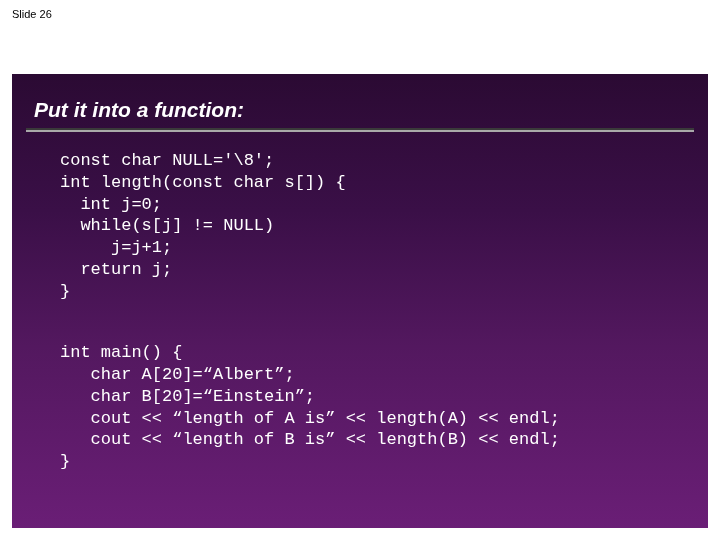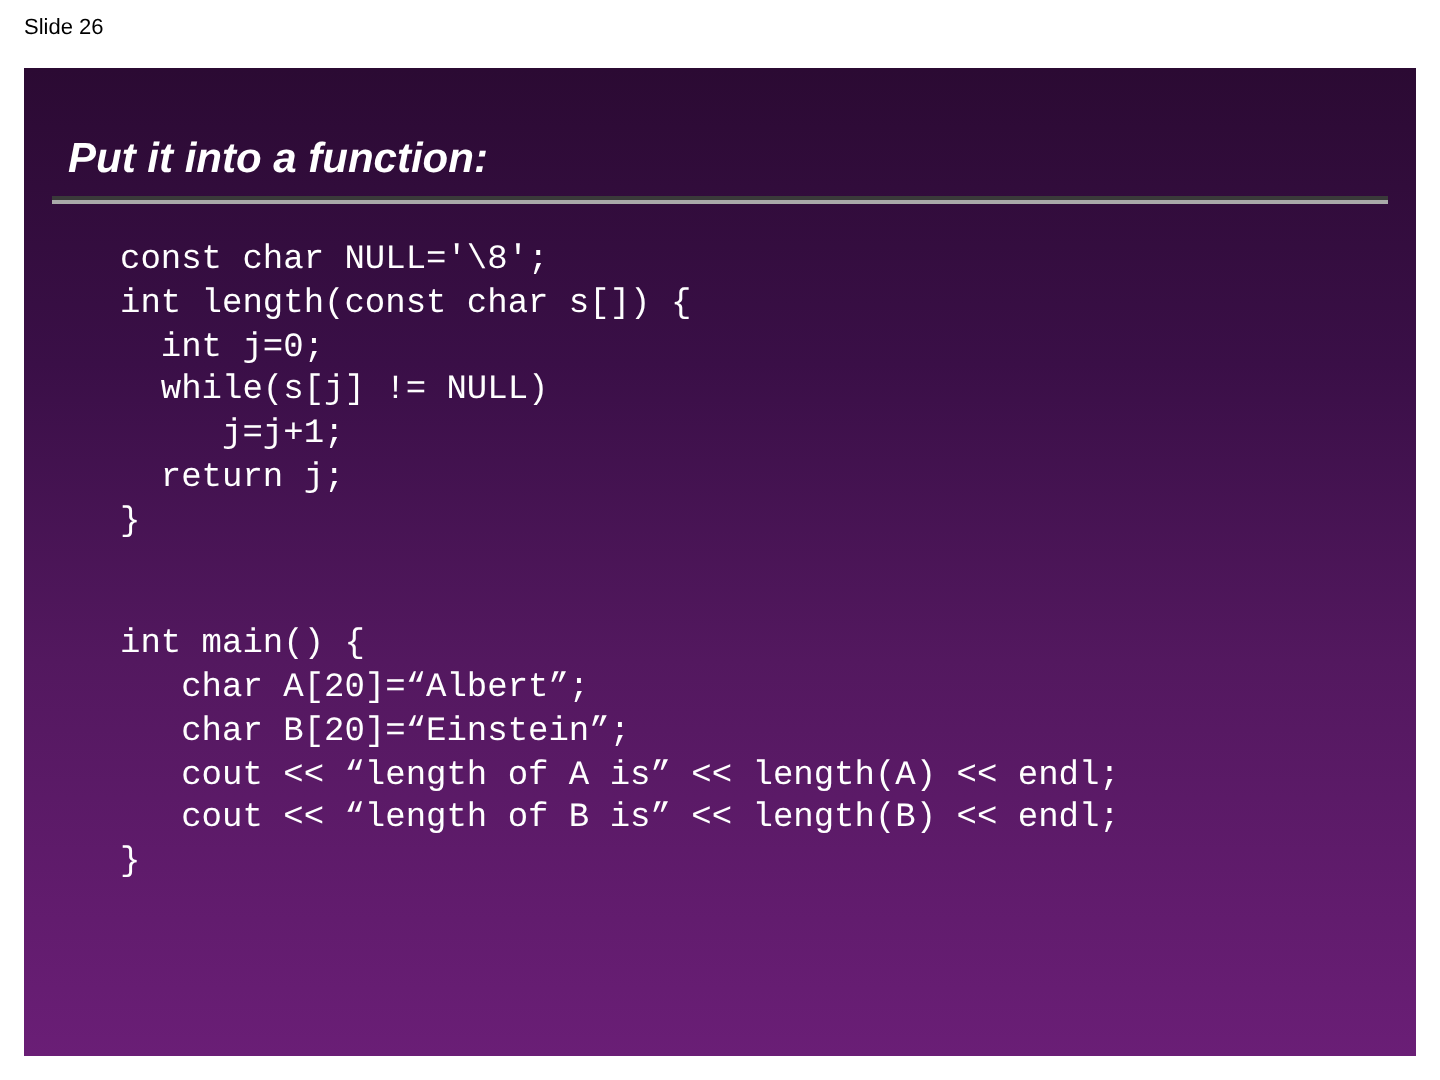--- a/index.html
+++ b/index.html
@@ -1,27 +1,27 @@
 <!DOCTYPE html>
 <html><head>
 <meta charset="utf-8">
 <style>
   * { margin: 0; padding: 0; box-sizing: border-box; }
   html, body { width: 720px; height: 540px; overflow: hidden; background: #fff; font-family: Arial, Helvetica, sans-serif; }
-  .page { width: 720px; height: 540px; display: flex; flex-direction: column; }
+  .page { width: 720px; height: 540px; display: flex; flex-direction: column; gap: 40px; }
   .slide-label { font-size: 11px; color: #000; padding: 8px 0 0 12px; height: 28px; }
   .slide-outer { flex: 1; padding: 6px 12px 12px 12px; }
   .slide {
     width: 100%; height: 100%;
     background: linear-gradient(180deg, #2b0a33 0%, #3a0f47 30%, #53185f 60%, #6a1e76 100%);
     position: relative;
     color: #fff;
   }
   .title {
-    padding: 34px 22px 6px 22px;
+    padding: 24px 22px 6px 22px;
     font-size: 21px;
     font-weight: bold;
     font-style: italic;
   }
   .rule-wrap { padding: 0 14px; }
   .rule-top { height: 2px; background: #3a3a3a; }
   .rule-bot { height: 2px; background: #a9a9a9; }
   .code {
     padding: 18px 22px 0 48px;
     font-family: "Courier New", Courier, monospace;

